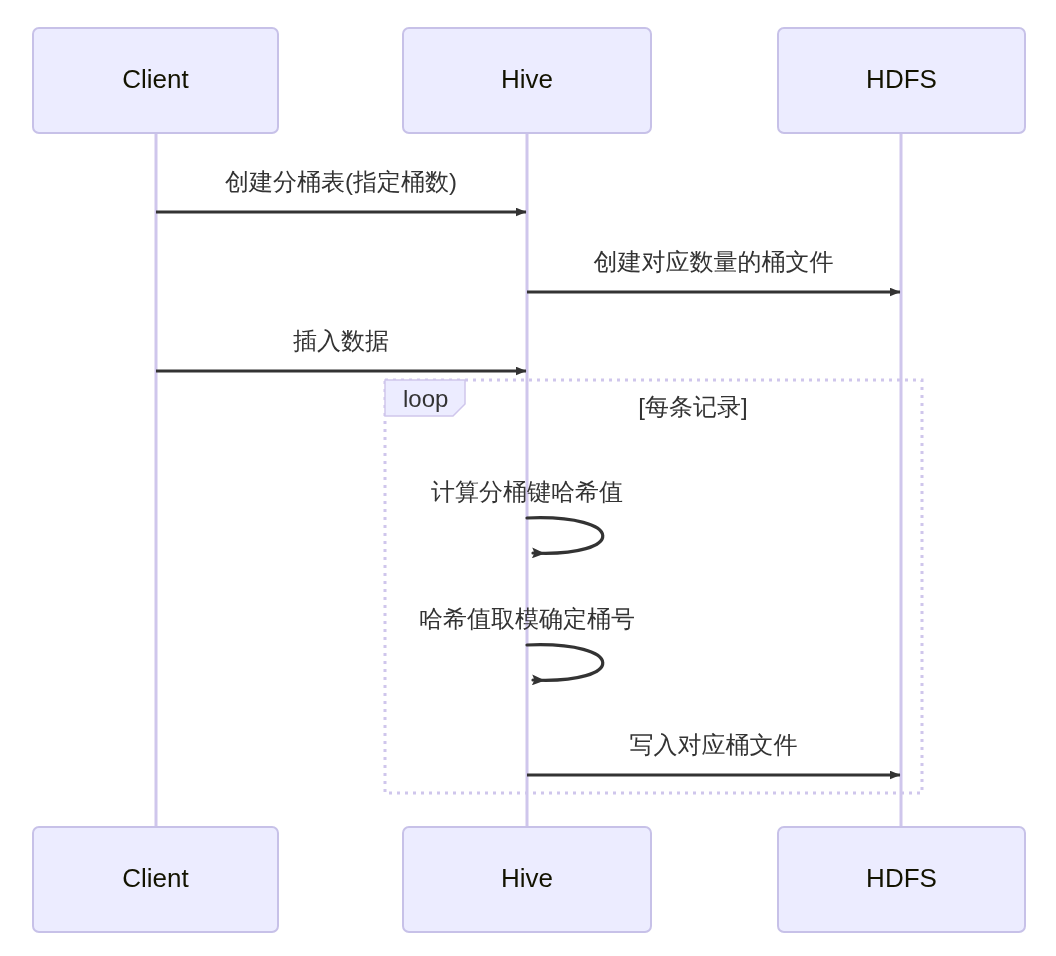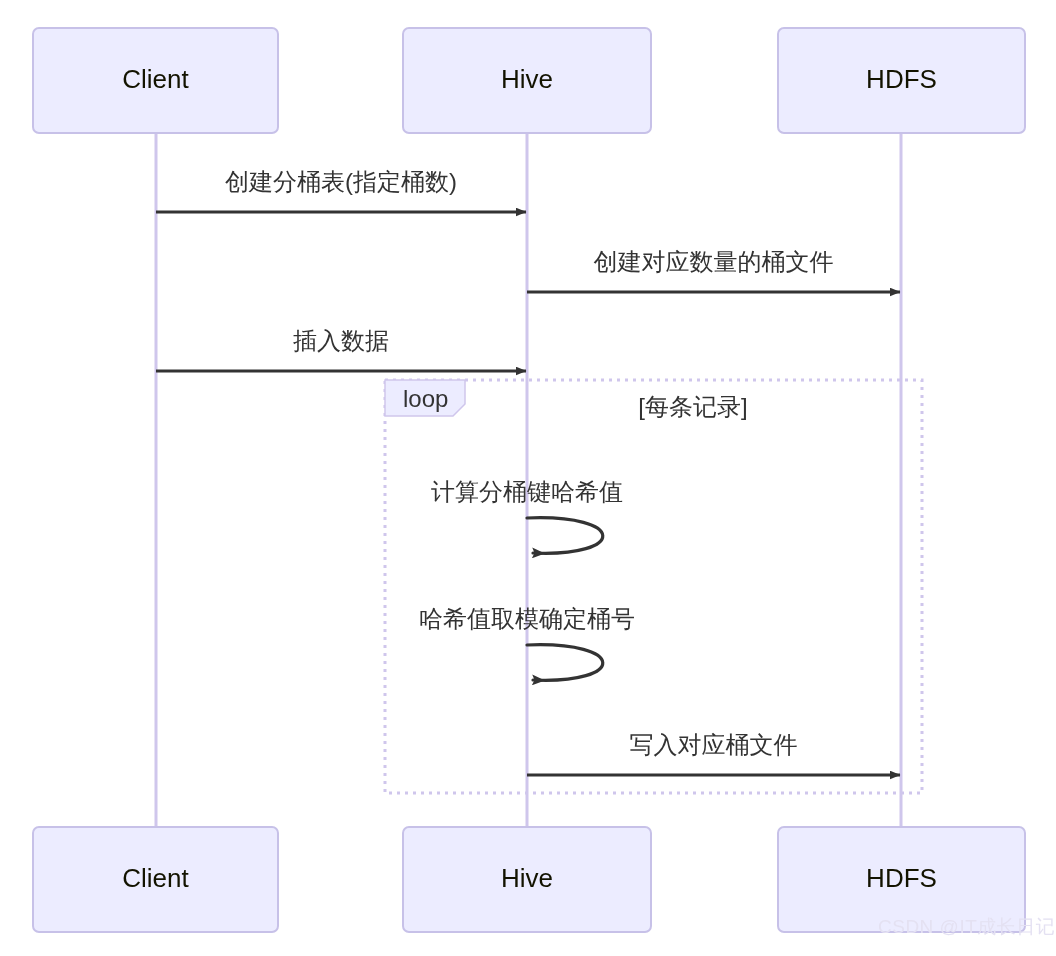--- a/index.html
+++ b/index.html
@@ -165,14 +165,13 @@
           <rect x="403" y="827" width="248" height="105" rx="6" ry="6" class="actor-box"></rect>
           <text x="527" y="880.5" class="actor-label">Hive</text>
         </g>
         <g>
           <rect x="778" y="827" width="247" height="105" rx="6" ry="6" class="actor-box"></rect>
           <text x="901.5" y="880.5" class="actor-label">HDFS</text>
         </g>
       </g>
   </svg>
 
-  <div class="watermark" style="left: 878px; top: 914px;">CSDN @IT成长日记</div>
 </div>
 
 </body></html>

